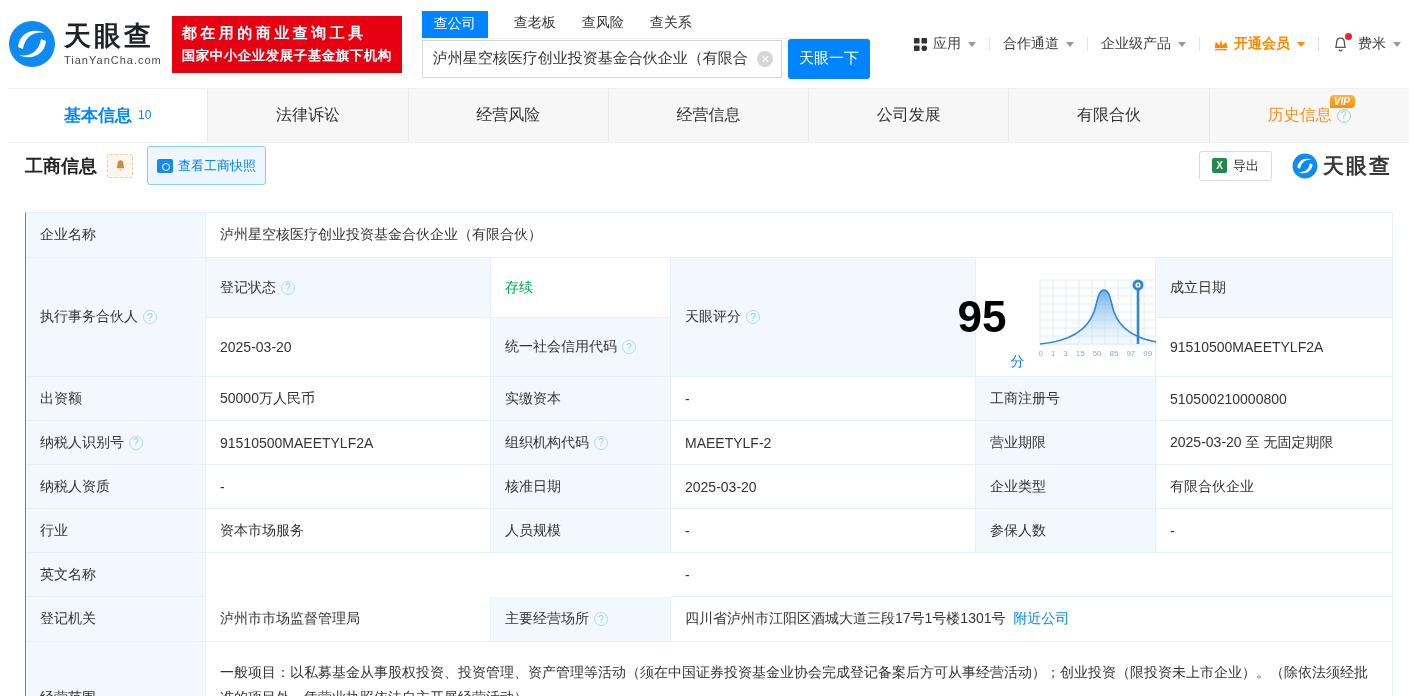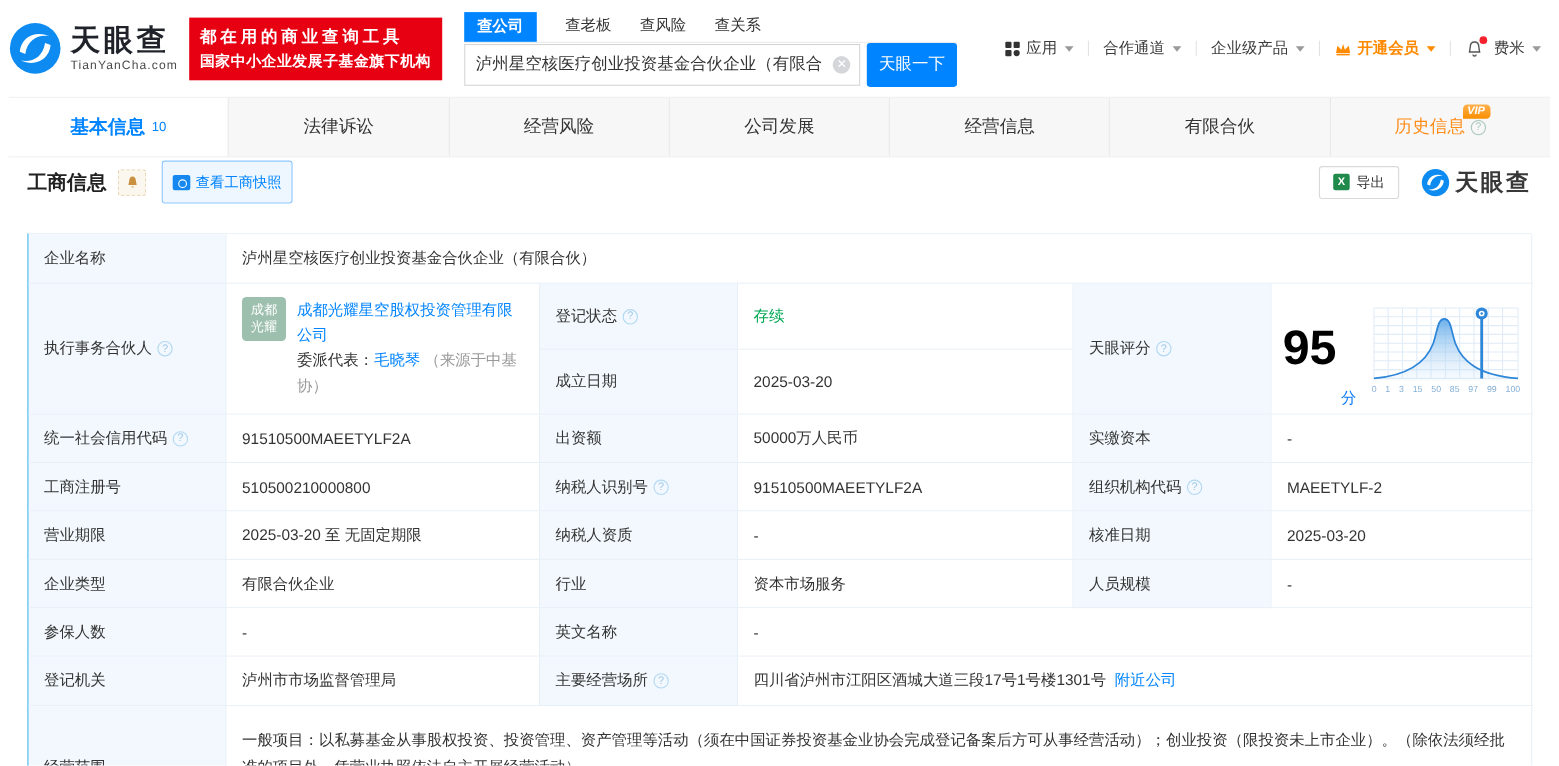--- a/index.html
+++ b/index.html
@@ -12,21 +12,21 @@
   .logo-txt { display:flex; flex-direction:column; line-height:1.1; }
   .logo-title { font-size:27px; font-weight:bold; color:#1f2329; letter-spacing:3px; }
   .logo-sub { font-size:11px; color:#4a4a4a; letter-spacing:1px; margin-top:2px; }
   .promo { margin-left:10px; background:#e60012; color:#fff; padding:8px 10px; flex:none; }
   .promo div { font-weight:bold; }
   .promo-l1 { font-size:15px; letter-spacing:3.5px; }
   .promo-l2 { font-size:13.5px; letter-spacing:.5px; margin-top:4px; }
   .search { margin-left:20px; flex:none; width:448px; }
   .search-tabs { display:flex; align-items:flex-end; gap:26px; border-bottom:1px solid #ececec; }
   .stab { font-size:14px; color:#333; padding:4px 0 6px; cursor:pointer; }
-  .stab.active { background:#0084ff; color:#fff; padding:4px 12px 5px; font-weight:bold; }
+  .stab.active { background:#0084ff; color:#fff; padding:4px 12px 5px; font-weight:normal; }
   .search-row { display:flex; margin-top:0; align-items:center; }
   .search-box { position:relative; width:363px; height:38px; }
   .search-input { width:100%; height:100%; border:1px solid #d6d6d6; padding:0 34px 0 10px;
      font-size:15px; color:#333; font-family:inherit; outline:none; }
   .clear-ic { position:absolute; right:9px; top:11px; width:16px; height:16px; border-radius:50%;
      background:#d4d6d9; color:#fff; font-size:11px; line-height:16px; text-align:center; cursor:pointer; }
   .search-btn { width:82px; height:40px; margin-left:6px; background:#0084ff; color:#fff;
      font-size:15px; border:none; border-radius:3px; cursor:pointer; font-family:inherit; }
   .topnav { margin-left:auto; display:flex; align-items:center; gap:9px; font-size:14px; color:#3c3c3c; white-space:nowrap; }
   .nav-item { display:flex; align-items:center; gap:5px; cursor:pointer; }
@@ -183,24 +183,24 @@
     <span>基本信息</span>
     <span class="tab-count">10</span>
   </div>
   <div class="tab">
       <span>法律诉讼</span>
     </div>
   <div class="tab">
       <span>经营风险</span>
     </div>
   <div class="tab">
+      <span>经营信息</span>
+    </div>
+  <div class="tab">
       <span>公司发展</span>
-    </div>
-  <div class="tab">
-      <span>经营信息</span>
     </div>
   <div class="tab">
       <span>有限合伙</span>
     </div>
   <div class="tab tab-history">
     <span class="vip-badge">VIP</span>
     <span>历史信息</span>
     <span class="q green">?</span>
   </div>
 </nav>
@@ -238,33 +238,20 @@
   <div class="cell lbl">
       <span>企业名称</span>
     </div>
   <div class="cell span2-6">
       <span>泸州星空核医疗创业投资基金合伙企业（有限合伙）</span>
     </div>
 
   <div class="cell lbl rspan2">
     <span>执行事务合伙人</span>
       <span class="q">?</span>
-  </div>
-  <div class="cell rspan2 partner-cell">
-    <span class="avatar">
-      <span>成都</span>
-      <span>光耀</span>
-    </span>
-    <div class="partner-info">
-      <a class="link">成都光耀星空股权投资管理有限公司</a>
-      <div>
-        <span>委派代表：</span><a class="link">毛晓琴</a>
-        <span class="gray">（来源于中基协）</span>
-      </div>
-    </div>
   </div>
   <div class="cell lbl">
     <span>登记状态</span>
       <span class="q">?</span>
   </div>
   <div class="cell">
       <span class="green">存续</span>
     </div>
   <div class="cell lbl rspan2">
     <span>天眼评分</span>

